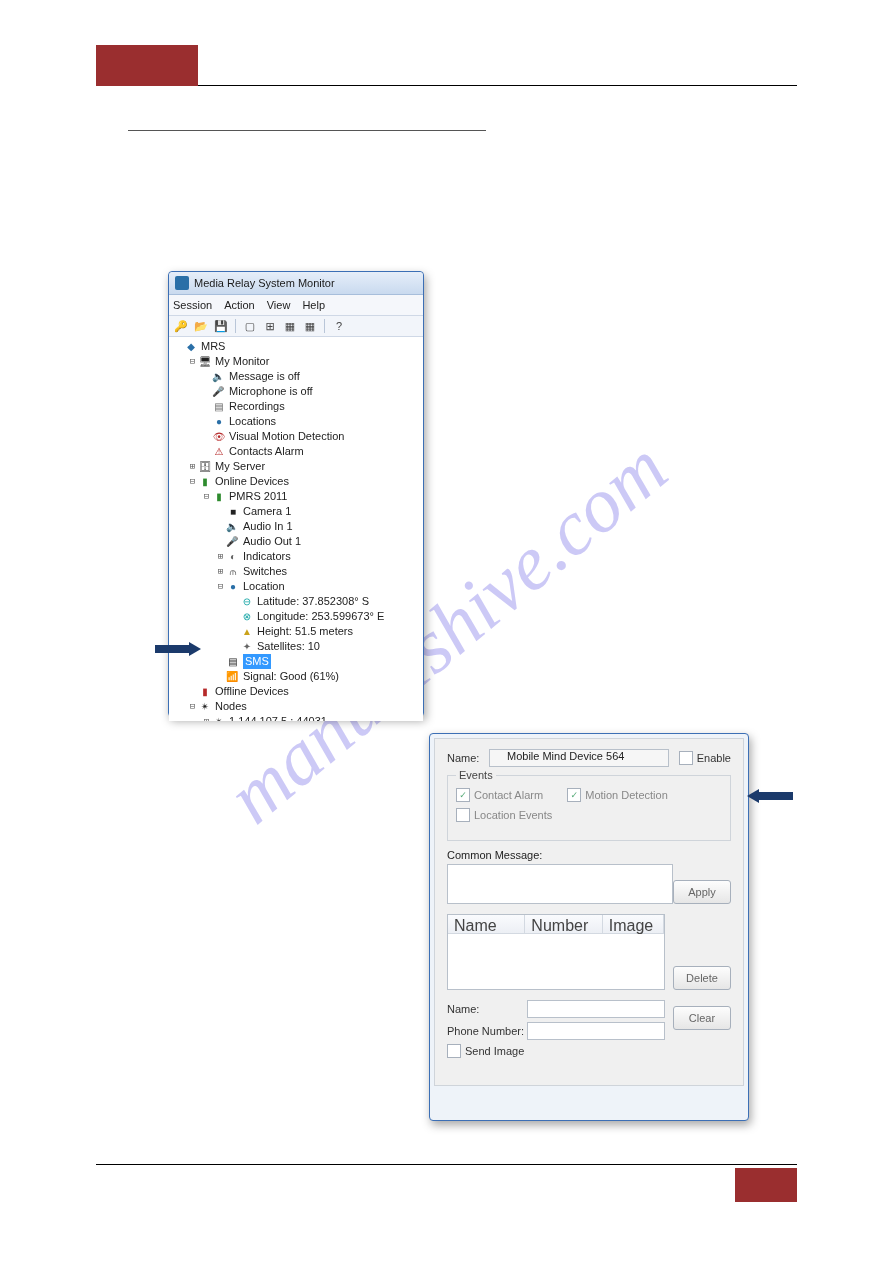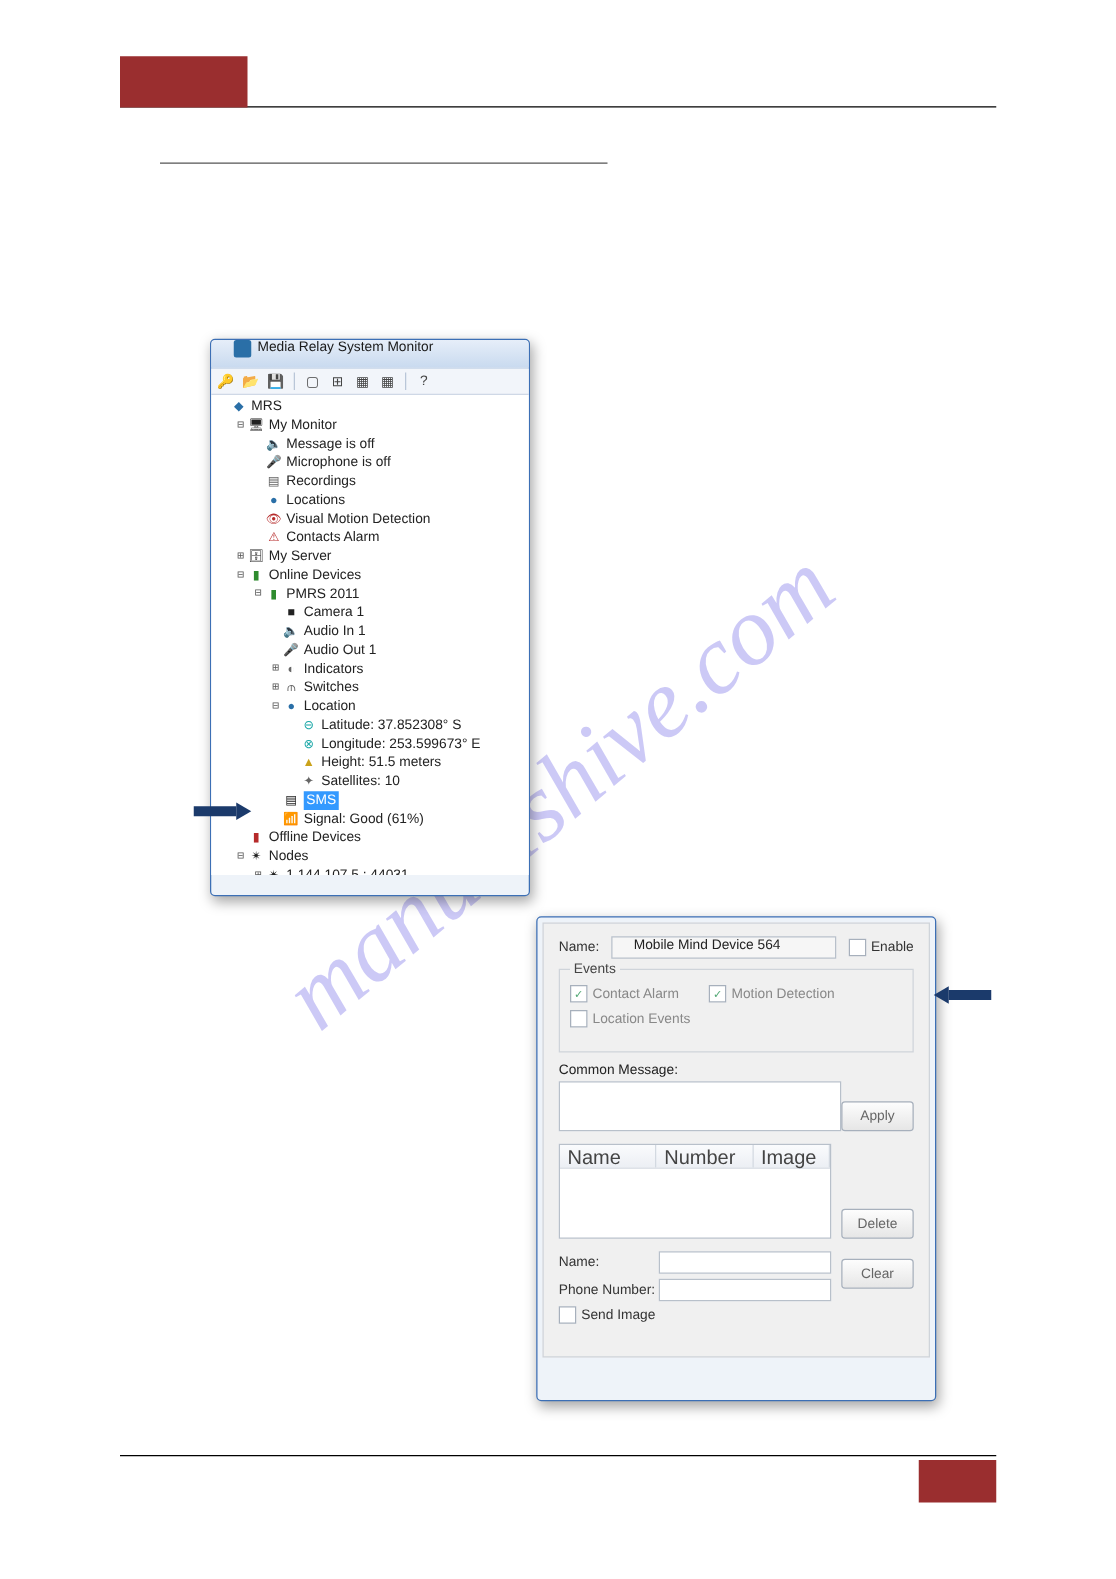--- a/index.html
+++ b/index.html
@@ -6,21 +6,21 @@
 .page{width:893px;height:1263px;position:relative;margin:0 auto;background:#fff}
 .top-rule{position:absolute;left:96px;right:96px;top:85px;border-top:1px solid #000}
 .top-rule::before{content:"";position:absolute;left:0;top:-41px;width:102px;height:41px;background:#9a2e2f}
 .sub-rule{position:absolute;left:128px;width:358px;top:130px;border-top:1px solid #555}
 .bot-rule{position:absolute;left:96px;right:96px;bottom:98px;border-top:1px solid #000}
 .bot-rule::after{content:"";position:absolute;right:0;top:3px;width:62px;height:34px;background:#9a2e2f}
 .watermark{position:absolute;left:50%;top:50%;transform:translate(-50%,-50%) rotate(-40deg);font-size:78px;font-style:italic;color:rgba(110,100,230,0.35);font-family:Georgia,serif;pointer-events:none;white-space:nowrap}
 
 
 .win{position:absolute;background:#eef3f9;border:1px solid #3c6fb5;border-radius:4px;box-shadow:2px 4px 10px rgba(0,0,0,.35)}
-.titlebar{height:22px;background:linear-gradient(#e6eef9,#c9daef);border-bottom:1px solid #a7bedb;border-radius:4px 4px 0 0;display:flex;padding:0 18px;font-size:11px;color:#1a1a1a}
+.titlebar{height:22px;background:linear-gradient(#e6eef9,#c9daef);border-bottom:1px solid #a7bedb;border-radius:4px 4px 0 0;display:flex;align-items:center;padding:0 6px;font-size:11px;color:#1a1a1a}
 .titlebar .ticon{width:14px;height:14px;background:#2a6fa7;border-radius:2px;margin-right:5px}
 .titlebar .spacer{flex:1}
 .closebtn{width:40px;height:16px;background:linear-gradient(#e67a6f,#c43426);border:1px solid #7c1b12;border-radius:3px;color:#fff;display:flex;align-items:center;justify-content:center;font-weight:bold;font-size:11px;line-height:1}
 
 
 .monitor{left:168px;top:271px;width:254px;height:444px}
 .menu{height:20px;background:#f5f7fb;border-bottom:1px solid #cfd8e6;display:flex;align-items:center;padding:0 4px;gap:12px;font-size:11px}
 .menu span{cursor:default}
 .toolbar{height:20px;background:#f2f5fa;border-bottom:1px solid #cfd8e6;display:flex;align-items:center;padding:0 4px;gap:4px}
 .tbtn{width:16px;height:16px;display:flex;align-items:center;justify-content:center;font-size:11px;color:#444}
@@ -68,20 +68,26 @@
   <div class="top-rule"></div>
   <div class="sub-rule"></div>
   <div class="watermark">manualshive.com</div>
 
   <div class="win monitor">
     <div class="arrow-l"></div>
     <div class="titlebar">
       <span class="ticon"></span>
       <span>Media Relay System Monitor</span>
     </div>
+    <div class="menu">
+      <span>Session</span>
+      <span>Action</span>
+      <span>View</span>
+      <span>Help</span>
+    </div>
     <div class="toolbar">
       <span class="tbtn c-yel">🔑</span>
       <span class="tbtn c-yel">📂</span>
       <span class="tbtn">💾</span>
       <span class="tsep"></span>
       <span class="tbtn">▢</span>
       <span class="tbtn">⊞</span>
       <span class="tbtn">▦</span>
       <span class="tbtn">▦</span>
       <span class="tsep"></span>

